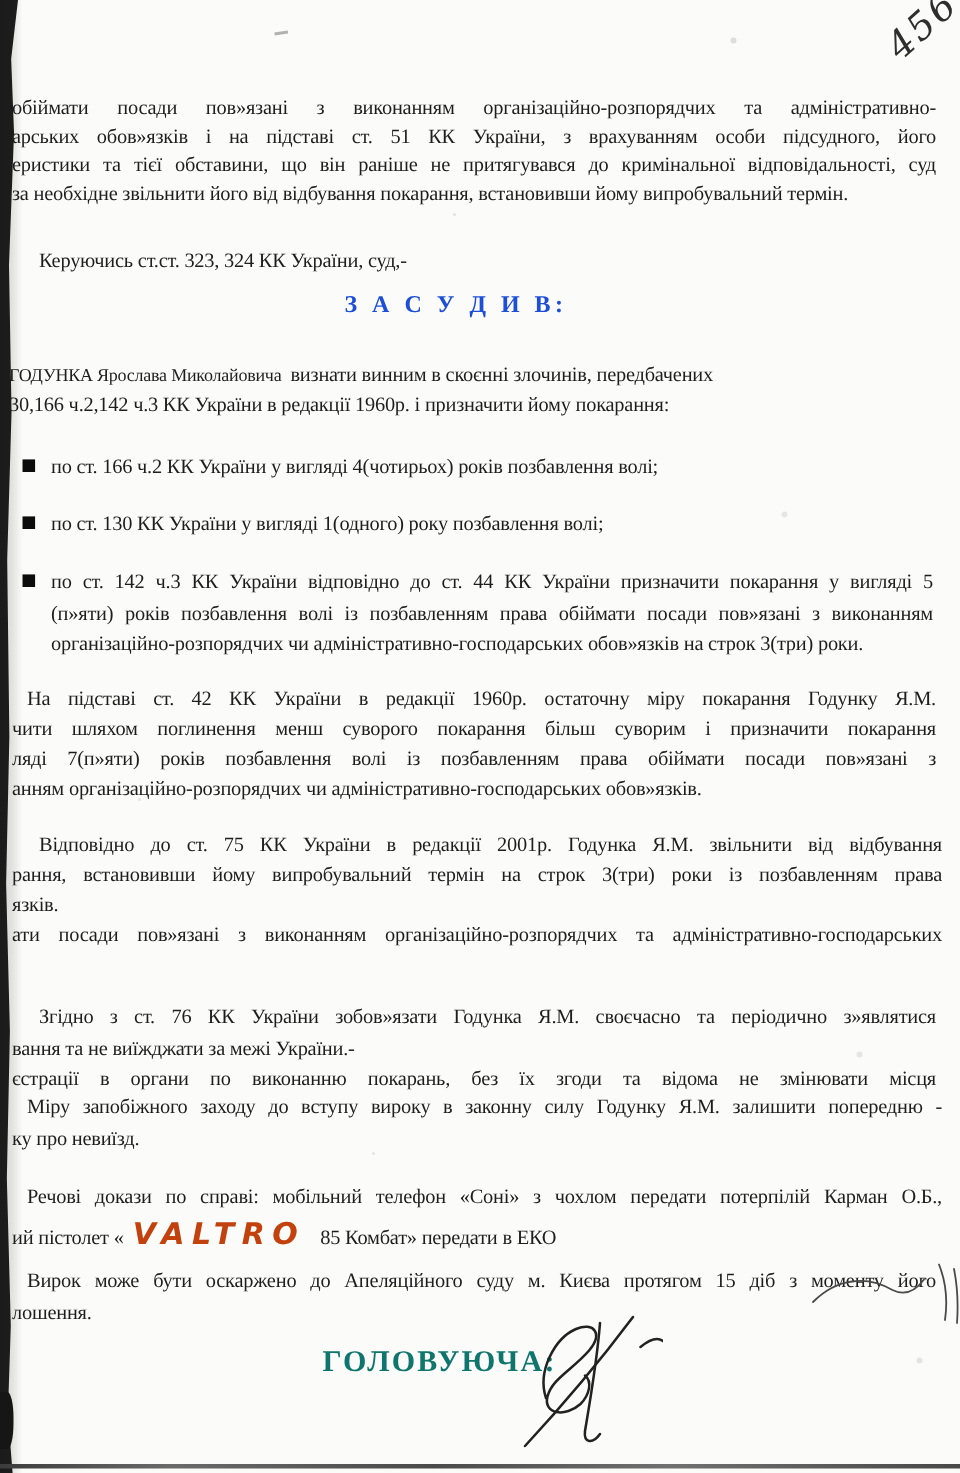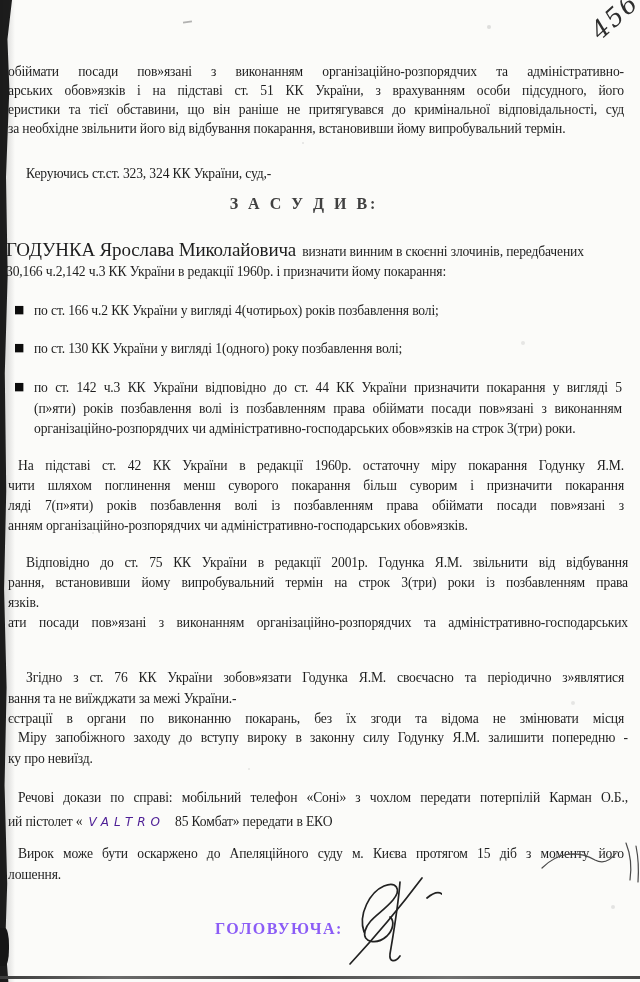--- a/index.html
+++ b/index.html
@@ -25,41 +25,41 @@
     box-shadow:488px 26px 0 1px rgba(120,120,120,.22),302px 142px 0 0 rgba(130,130,130,.2),
       522px 342px 0 1px rgba(125,125,125,.16),618px 468px 0 0 rgba(120,120,120,.2),
       92px 532px 0 0 rgba(130,130,130,.18),572px 702px 0 1px rgba(120,120,120,.16),
       248px 768px 0 0 rgba(130,130,130,.18),612px 906px 0 1px rgba(120,120,120,.18);}
   
   .hw-number{
     position:absolute;left:588px;top:2px;font-size:25px;font-style:italic;color:#2e2e2e;
     transform:rotate(-42deg);letter-spacing:2px;font-family:"DejaVu Serif",serif;
   }
   .hw-inline{
-    font-style:italic;font-weight:normal;font-size:12px;letter-spacing:5px;
-    font-family:"DejaVu Sans","Liberation Sans",sans-serif;margin:0 10px 0 6px;color:#4c1d95;
+    font-style:italic;font-weight:bold;font-size:20px;letter-spacing:5px;
+    font-family:"DejaVu Sans","Liberation Sans",sans-serif;margin:0 10px 0 6px;color:#c2410c;
   }
   
   .para{position:absolute;left:8px;width:616px;font-size:13.6px;letter-spacing:-0.15px;line-height:20px;}
   .line{text-align:justify;}
   .jl{text-align-last:justify;}
   .ind1{text-indent:10px;}
   .ind2{text-indent:18px;}
   .heading{
     position:absolute;left:0;top:195px;width:608px;text-align:center;
-    font-size:16px;font-weight:bold;letter-spacing:3px;color:#404040;
+    font-size:16px;font-weight:bold;letter-spacing:3px;color:#1d4ed8;
   }
-  .name{font-size:19px;}
+  .name{font-size:12px;}
   .rest{margin-left:6px;}
   .bullet{position:absolute;left:14px;width:608px;font-size:13.6px;letter-spacing:-0.15px;line-height:20.5px;}
   .sq{position:absolute;left:0;top:-1px;font-size:11px;color:#0c0c0c;font-family:"DejaVu Sans",sans-serif;}
   .btext{margin-left:20px;}
   .presiding{
-    position:absolute;left:215px;top:897px;font-size:16px;font-weight:bold;
-    letter-spacing:1.5px;color:#8b5cf6;margin-top:23px;
+    position:absolute;left:215px;top:897px;font-size:20px;font-weight:bold;
+    letter-spacing:1.5px;color:#0f766e;
   }
   .signature{position:absolute;left:332px;top:874px;}
   .signature path{stroke:#222;stroke-width:1.7;fill:none;stroke-linecap:round;}
   .squiggle{position:absolute;left:540px;top:838px;}
   .squiggle path{stroke:#4a4a4a;stroke-width:1.2;fill:none;stroke-linecap:round;}
 </style>
 </head>
 <body>
 
 <div class="page">

